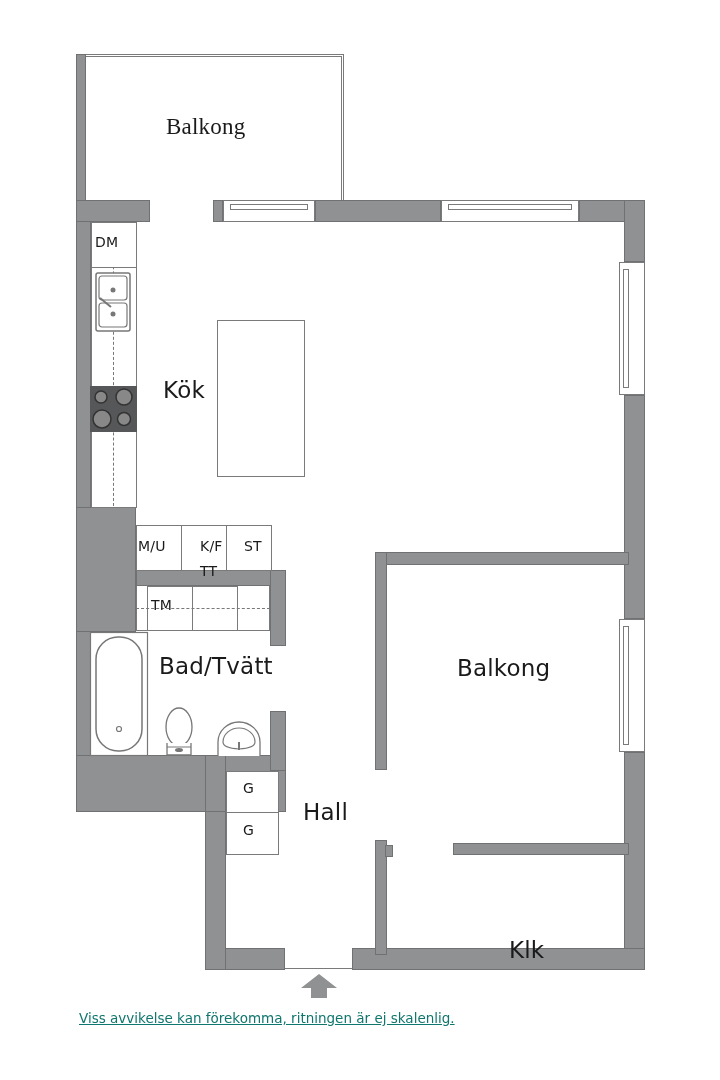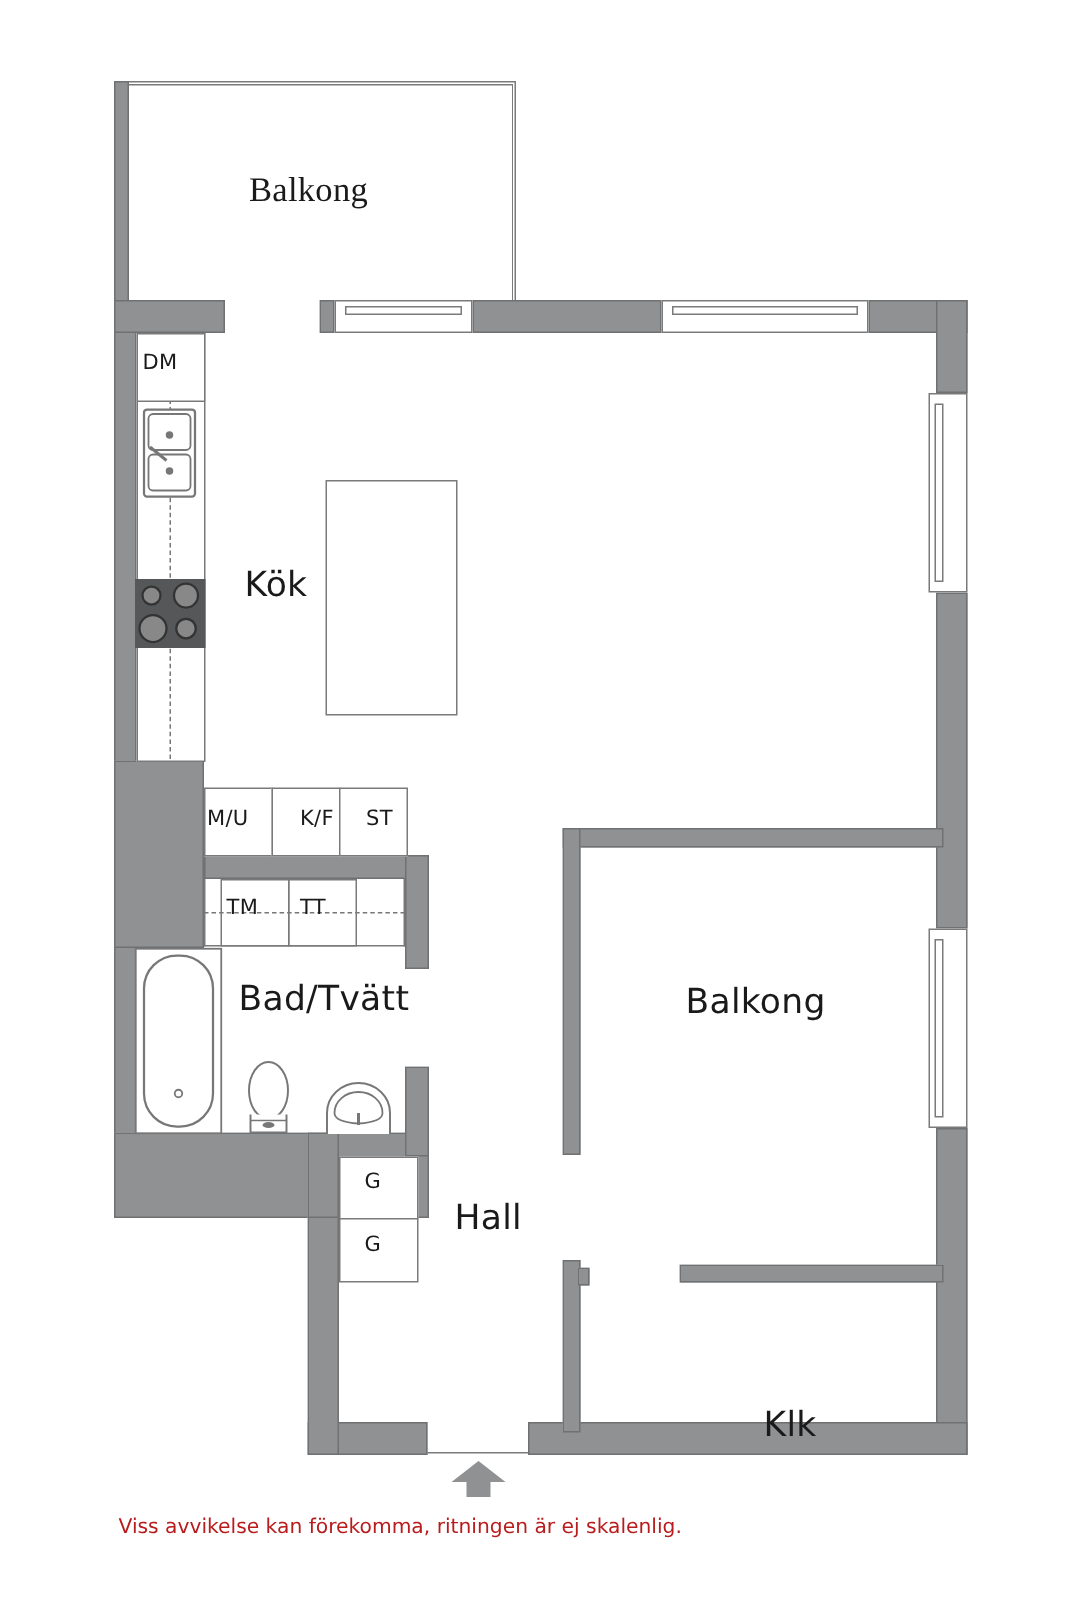--- a/index.html
+++ b/index.html
@@ -6,21 +6,21 @@
   body{width:720px;height:1080px;position:relative;overflow:hidden;font-family:"DejaVu Sans","Liberation Sans",sans-serif;color:#1a1a1a;}
   .plan{position:absolute;left:0;top:0;width:720px;height:1080px;}
   .wall{position:absolute;background:#8f9192;box-shadow:inset 0 0 0 1px #6f7172;}
   .box{position:absolute;background:#fff;border:1px solid #7a7a7a;box-sizing:border-box;}
   .label{position:absolute;white-space:nowrap;font-size:23px;line-height:1;letter-spacing:0.2px;}
   .small{font-size:14px;}
   .win{position:absolute;background:#fff;border:1px solid #7a7a7a;box-sizing:border-box;}
   .win::after{content:"";position:absolute;border:1px solid #7a7a7a;}
   .win.h::after{left:6px;right:6px;top:3px;height:4px;}
   .win.v::after{top:6px;bottom:6px;left:3px;width:4px;}
-  .footnote{position:absolute;left:79px;top:1010px;font-size:13.5px;color:#b91c1c;white-space:nowrap;}
+  .footnote{position:absolute;left:79px;top:1010px;font-size:13.5px;color:#0f766e;white-space:nowrap;text-decoration:underline;}
   svg.fx{position:absolute;overflow:visible;}
 </style>
 </head>
 <body>
 
 <div class="plan">
 
   <div class="wall" style="left:76px;top:54px;width:10px;height:148px;"></div>
   <div style="position:absolute;left:86px;top:54px;width:258px;height:148px;border-top:3px double #7a7a7a;border-right:3px double #7a7a7a;box-sizing:border-box;"></div>
   <div class="label" style="left:166px;top:115px;font-family:Liberation Serif, serif;">Balkong</div>
@@ -93,21 +93,21 @@
   <div class="box" style="left:181px;top:525px;width:46px;height:46px;"></div>
   <div class="label small" style="left:183px;top:539px;margin-left:17px;">K/F</div>
   <div class="box" style="left:226px;top:525px;width:46px;height:46px;"></div>
   <div class="label small" style="left:244px;top:539px;">ST</div>
 
   <div class="box" style="left:136px;top:586px;width:134px;height:45px;border-top:none;"></div>
   <div style="position:absolute;left:136px;top:608px;width:134px;border-top:1px dashed #777;"></div>
   <div class="box" style="left:147px;top:586px;width:46px;height:45px;background:transparent;"></div>
   <div class="label small" style="left:151px;top:598px;">TM</div>
   <div class="box" style="left:192px;top:586px;width:46px;height:45px;background:transparent;"></div>
-  <div class="label small" style="left:200px;top:598px;">TT</div>
+  <div class="label small" style="left:200px;top:564px;">TT</div>
 
   <svg class="fx" style="left:90px;top:632px;" width="58" height="124" viewBox="0 0 58 124">
     <rect x="0.5" y="0.5" width="57" height="123" fill="#fff" stroke="#777" stroke-width="1.2"></rect>
     <rect x="6" y="5" width="46" height="114" rx="22" fill="#fff" stroke="#777" stroke-width="1.5"></rect>
     <circle cx="29" cy="97" r="2.5" fill="none" stroke="#777" stroke-width="1.2"></circle>
   </svg>
   <div class="label" style="left:159px;top:655px;">Bad/Tvätt</div>
 
   <svg class="fx" style="left:164px;top:705px;" width="30" height="52" viewBox="0 0 30 52">
     <ellipse cx="15" cy="22" rx="13" ry="19" fill="#fff" stroke="#777" stroke-width="1.3"></ellipse>

